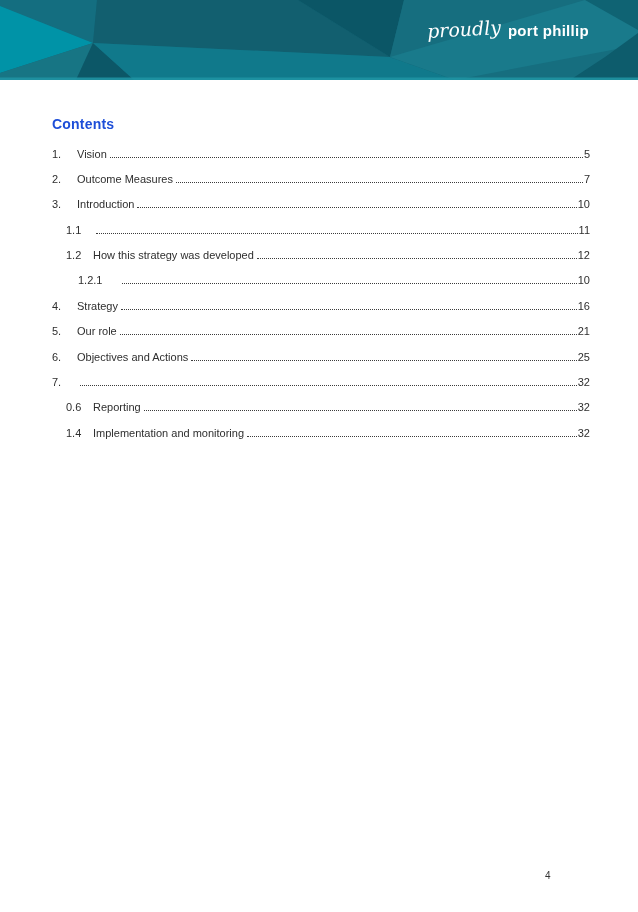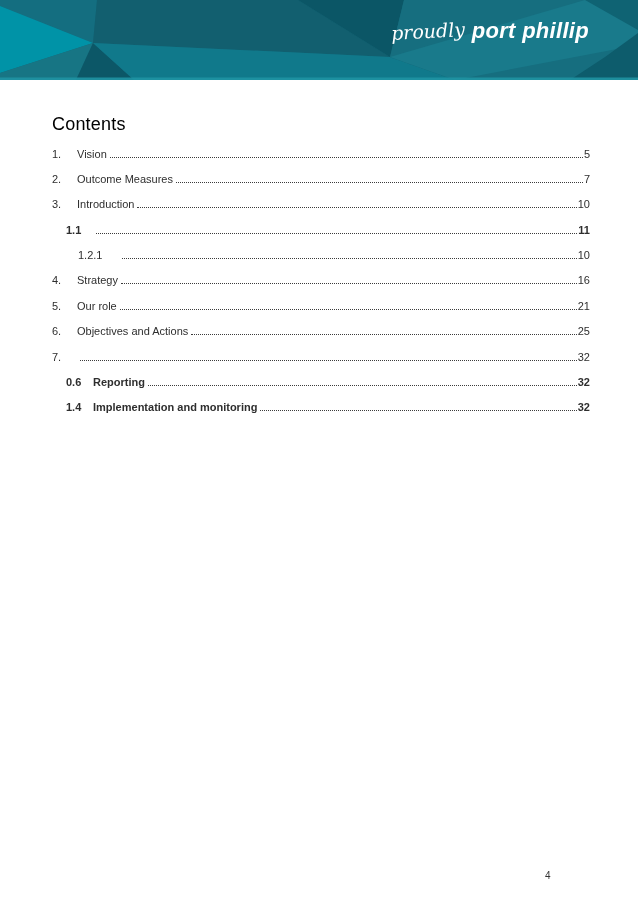--- a/index.html
+++ b/index.html
@@ -35,52 +35,51 @@
     color: #ffffff;
   }
   .logo-script {
     font-family: "DejaVu Serif", serif;
     font-style: italic;
     font-size: 19px;
     transform: rotate(-3deg);
   }
   .logo-brand {
     font-weight: bold;
-    font-size: 22px;
+    font-size: 15px;
     letter-spacing: 0.3px;
-    font-style: italic;
   }
 
   
   .content {
     position: absolute;
     left: 52px;
     top: 117px;
     width: 538px;
   }
   .contents-heading {
-    font-size: 18px;
-    font-weight: 400;
+    font-size: 14px;
+    font-weight: 700;
     line-height: 14px;
     margin: 0 0 16.5px 0;
-    color: #000000;
+    color: #1d4ed8;
     letter-spacing: 0.2px;
   }
   .toc-row {
     display: flex;
     align-items: flex-end;
     height: 12px;
     margin-bottom: 13.4px;
     font-size: 11px;
     line-height: 12px;
     white-space: nowrap;
   }
   .toc-num { flex: none; }
   .lvl1 .toc-num { width: 25px; }
-  .lvl2 { padding-left: 14px; font-weight: bold; }
+  .lvl2 { padding-left: 14px; }
   .lvl2 .toc-num { width: 27px; }
   .lvl3 { padding-left: 26px; align-items: flex-end; }
   .lvl3 .toc-num { width: 41px; }
   .toc-title { flex: none; }
   .toc-dots {
     flex: 1 1 auto;
     min-width: 8px;
     border-bottom: 1.5px dotted #3c3c3c;
     margin: 0 1px 2px 3px;
   }
@@ -149,20 +148,26 @@
       <span class="toc-dots"></span>
       <span class="toc-page">10</span>
     </div>
 
     <div class="toc-row lvl2">
       <span class="toc-num">1.1</span>
       <span class="toc-dots"></span>
       <span class="toc-page">11</span>
     </div>
 
+    <div class="toc-row lvl2">
+      <span class="toc-num">1.2</span>
+      <span class="toc-title">How this strategy was developed</span>
+      <span class="toc-dots"></span>
+      <span class="toc-page">12</span>
+    </div>
 
     <div class="toc-row lvl3">
       <span class="toc-num">1.2.1</span>
       <span class="toc-dots"></span>
       <span class="toc-page">10</span>
     </div>
 
     <div class="toc-row lvl1">
       <span class="toc-num">4.</span>
       <span class="toc-title">Strategy</span>

